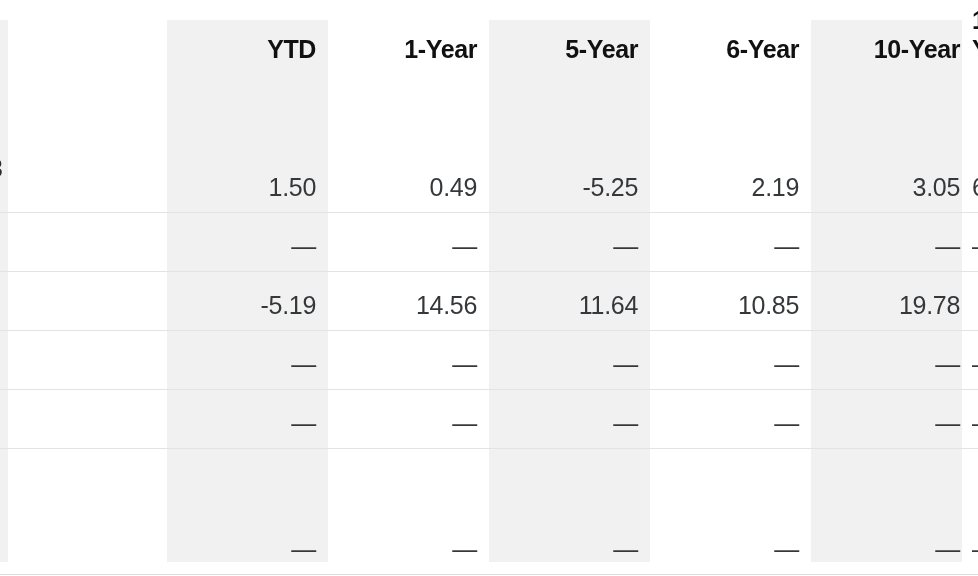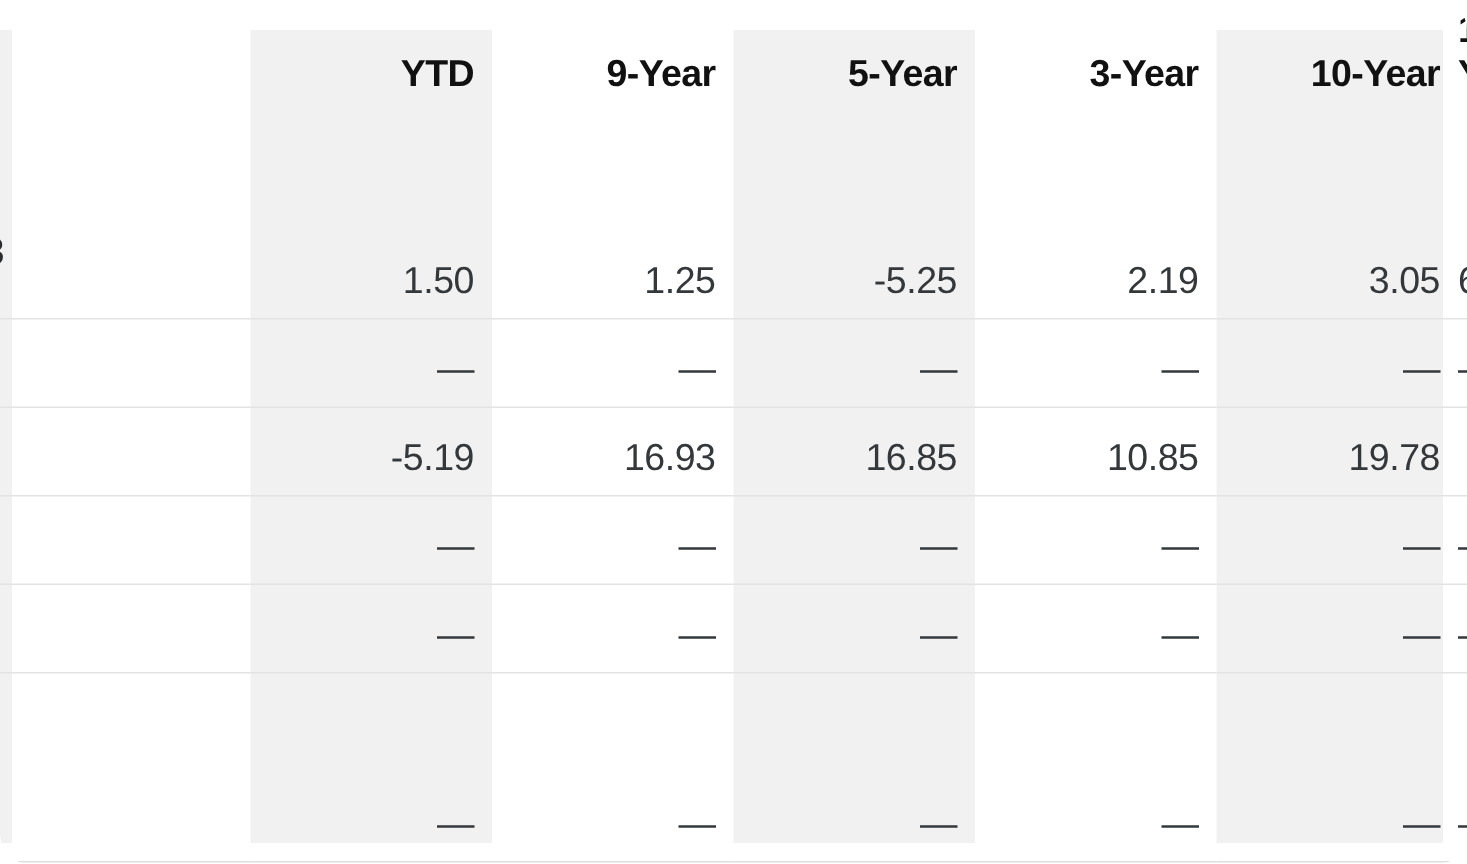--- a/index.html
+++ b/index.html
@@ -2,21 +2,21 @@
 <html><head>
 <meta charset="utf-8">
 <style>
   html,body{margin:0;padding:0;}
   body{
     width:978px;height:576px;
     background:#ffffff;
     font-family:"Liberation Sans","DejaVu Sans",sans-serif;
     overflow:hidden;
   }
-  #screen{position:relative;width:978px;height:576px;overflow:hidden;border-radius:20px;}
+  #screen{position:relative;width:978px;height:576px;overflow:hidden;}
 
   
   .bands{position:absolute;left:0;top:20px;height:542px;width:978px;pointer-events:none;}
   .band{position:absolute;top:0;height:542px;background:#f1f1f1;}
   .band.sliver{left:0;width:8px;}
   .band.c1{left:167px;width:161px;}
   .band.c3{left:489px;width:161px;}
   .band.c5{left:811px;width:151px;}
 
   
@@ -101,34 +101,34 @@
         <col class="c">
         <col class="c">
         <col class="c">
         <col class="c">
         <col class="tail">
     </colgroup>
     <thead>
       <tr class="head">
         <th class="lead-cell"></th>
         <th>YTD</th>
-        <th>9-Year</th>
+        <th>1-Year</th>
         <th>5-Year</th>
-        <th>3-Year</th>
+        <th>6-Year</th>
         <th>10-Year</th>
         <th>15-Year</th>
         <th></th>
       </tr>
     </thead>
     <tbody>
 
       <tr class="row r0">
         <td class="lead-cell"></td>
         <td>1.50</td>
-        <td>1.25</td>
+        <td>0.49</td>
         <td>-5.25</td>
         <td>2.19</td>
         <td>3.05</td>
         <td>6.20</td>
         <td></td>
       </tr>
 
       <tr class="row r1">
         <td class="lead-cell"></td>
         <td class="dash">—</td>
@@ -136,22 +136,22 @@
         <td class="dash">—</td>
         <td class="dash">—</td>
         <td class="dash">—</td>
         <td class="dash">—</td>
         <td></td>
       </tr>
 
       <tr class="row r2">
         <td class="lead-cell"></td>
         <td>-5.19</td>
-        <td>16.93</td>
-        <td>16.85</td>
+        <td>14.56</td>
+        <td>11.64</td>
         <td>10.85</td>
         <td>19.78</td>
         <td>12.68</td>
         <td></td>
       </tr>
 
       <tr class="row r3">
         <td class="lead-cell"></td>
         <td class="dash">—</td>
         <td class="dash">—</td>

